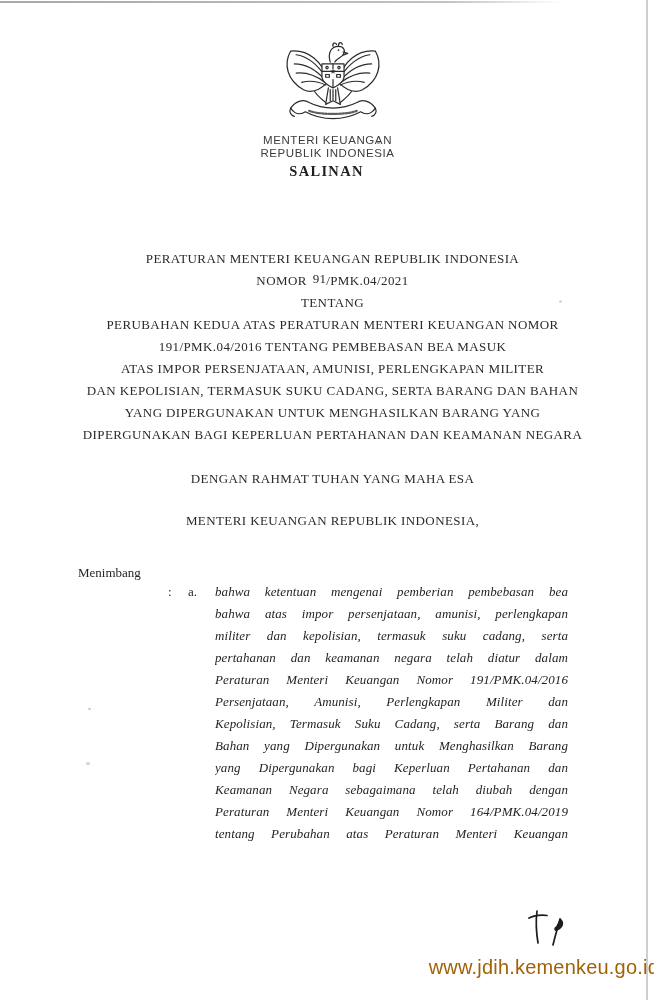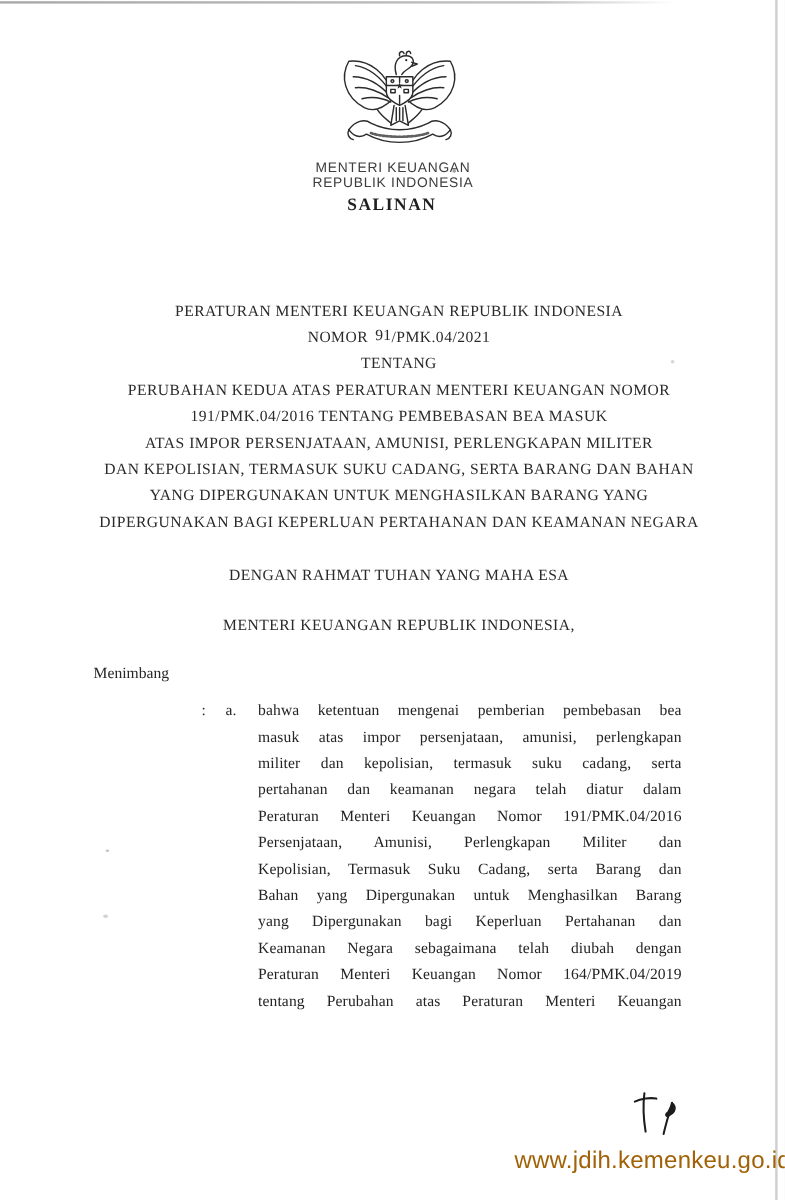--- a/index.html
+++ b/index.html
@@ -52,24 +52,24 @@
   }
   .nomor-number { position: relative; top: -2px; margin-left: 6px; letter-spacing: 0.2px; text-align: right; }
   .invocation, .authority {
     position: absolute; left: -8px; right: 0; text-align: center; white-space: nowrap;
     font-size: 13px; letter-spacing: 0.4px; color: #2a2a2a; height: 22px; line-height: 22px;
   }
   .invocation { top: 468px; }
   .authority  { top: 510px; }
 
   
-  .cons-label  { position: absolute; left: 78px;  top: 550px; font-size: 13px; line-height: 22px; }
+  .cons-label  { position: absolute; left: 78px;  top: 562px; font-size: 13px; line-height: 22px; }
   .cons-colon  { position: absolute; left: 168px; top: 581px; font-size: 13px; line-height: 22px; }
   .cons-letter { position: absolute; left: 188px; top: 581px; font-size: 13px; line-height: 22px; }
-  .cons-lines  { position: absolute; left: 215px; top: 581px; width: 353px; }
+  .cons-lines  { position: absolute; left: 215px; top: 581px; width: 353px; font-style: italic; }
   .jline {
     height: 22px; line-height: 22px; overflow: hidden;
     text-align: justify; font-size: 13px; letter-spacing: 0.1px; color: #242424;
   }
   .jline::after { content: ""; display: inline-block; width: 100%; }
 
   
   .paraf { position: absolute; left: 524px; top: 903px; }
 
   
@@ -148,21 +148,21 @@
   </div>
 
   <div class="invocation">DENGAN RAHMAT TUHAN YANG MAHA ESA</div>
   <div class="authority">MENTERI KEUANGAN REPUBLIK INDONESIA,</div>
 
   <div class="cons-label">Menimbang</div>
   <div class="cons-colon">:</div>
   <div class="cons-letter">a.</div>
   <div class="cons-lines">
     <div class="jline">bahwa ketentuan mengenai pemberian pembebasan bea</div>
-    <div class="jline">masuk atas impor persenjataan, amunisi, perlengkapan</div>
+    <div class="jline">bahwa atas impor persenjataan, amunisi, perlengkapan</div>
     <div class="jline">militer dan kepolisian, termasuk suku cadang, serta</div>
     <div class="jline">pertahanan dan keamanan negara telah diatur dalam</div>
     <div class="jline">Peraturan Menteri Keuangan Nomor 191/PMK.04/2016</div>
     <div class="jline">Persenjataan, Amunisi, Perlengkapan Militer dan</div>
     <div class="jline">Kepolisian, Termasuk Suku Cadang, serta Barang dan</div>
     <div class="jline">Bahan yang Dipergunakan untuk Menghasilkan Barang</div>
     <div class="jline">yang Dipergunakan bagi Keperluan Pertahanan dan</div>
     <div class="jline">Keamanan Negara sebagaimana telah diubah dengan</div>
     <div class="jline">Peraturan Menteri Keuangan Nomor 164/PMK.04/2019</div>
     <div class="jline">tentang Perubahan atas Peraturan Menteri Keuangan</div>

